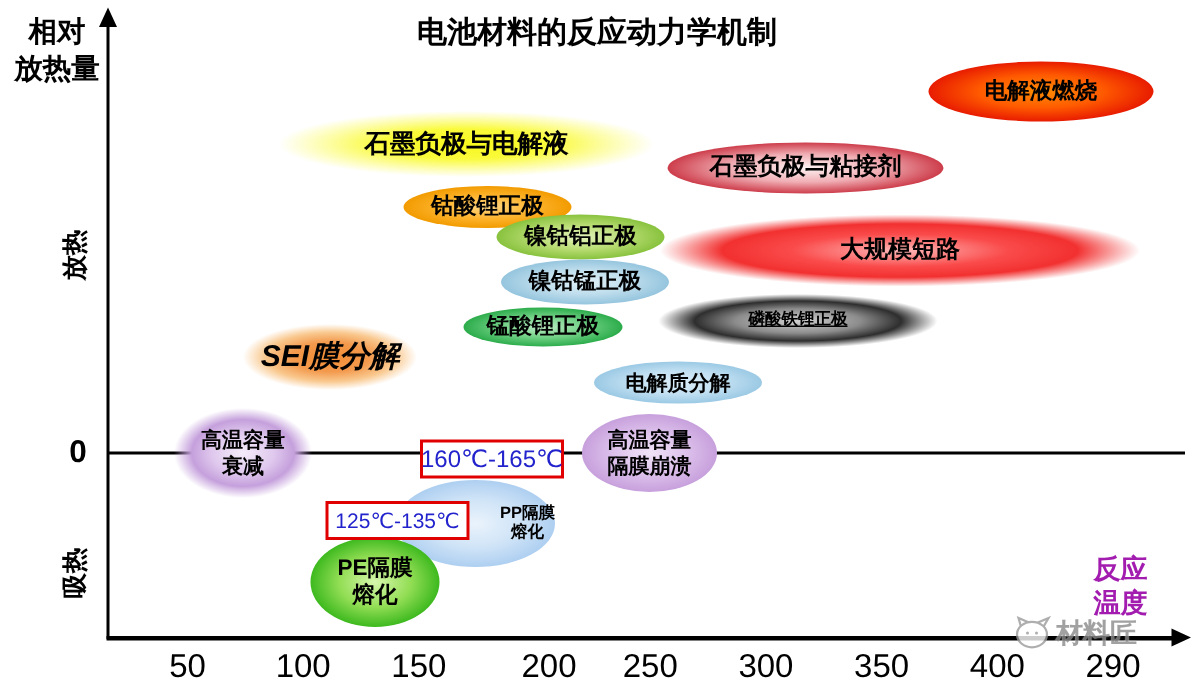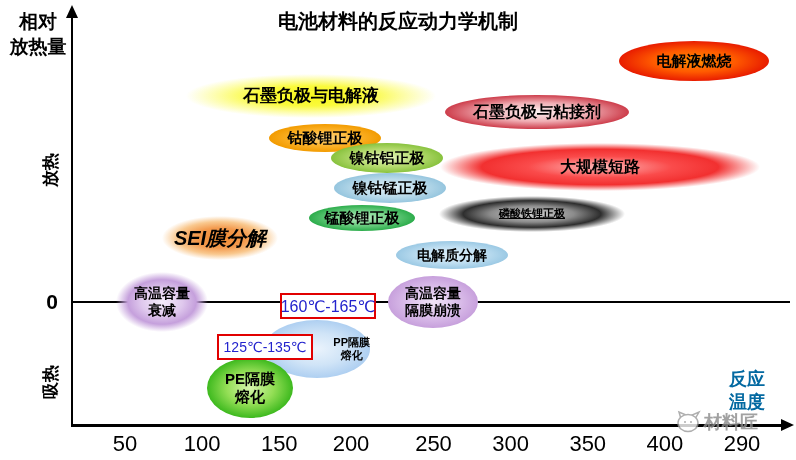--- a/index.html
+++ b/index.html
@@ -3,21 +3,21 @@
 <meta charset="utf-8">
 <style>
   html,body{margin:0;padding:0;background:#fff;}
   .stage{position:relative;width:796px;height:460px;background:#ffffff;
          font-family:"Liberation Sans","DejaVu Sans",sans-serif;overflow:hidden;}
   .chart-title{position:absolute;top:8px;left:120px;right:120px;text-align:center;
                font-size:20px;font-weight:bold;color:#000;}
   .y-title{position:absolute;top:10px;left:2px;width:72px;text-align:center;
            font-size:19px;font-weight:bold;color:#000;white-space:pre-line;line-height:1.3;}
   .x-title{position:absolute;top:368px;left:716px;width:62px;text-align:center;
-           font-size:18px;font-weight:bold;color:#0369a1;white-space:pre-line;line-height:1.25;}
+           font-size:18px;font-weight:bold;color:#a21caf;white-space:pre-line;line-height:1.25;}
   .rot-label{position:absolute;font-size:17px;font-weight:bold;color:#000;
              transform:translate(-50%,-50%) rotate(-90deg);white-space:nowrap;}
   .zero-label{position:absolute;font-size:21px;font-weight:bold;color:#000;
               transform:translate(-50%,-50%);}
   .axis{position:absolute;background:#000;}
   .arrow-up{position:absolute;width:0;height:0;
             border-left:6px solid transparent;border-right:6px solid transparent;
             border-bottom:13px solid #000;}
   .arrow-right{position:absolute;width:0;height:0;
             border-top:6px solid transparent;border-bottom:6px solid transparent;
@@ -77,21 +77,21 @@
 熔化</span></div>
     </div>
   <div id="annotations">
       <div class="annotation" style="left: 280px; top: 293px; width: 92px; height: 22px; font-size: 16px; border: 2px solid rgb(225, 0, 0); color: rgb(35, 35, 205);">160℃-165℃</div>
       <div class="annotation" style="left: 187px; top: 334px; width: 92px; height: 22px; font-size: 14px; border: 2px solid rgb(225, 0, 0); color: rgb(35, 35, 205); margin-left: 30px;">125℃-135℃</div>
     </div>
   <div id="ticks">
       <div class="tick" style="left: 93px; top: 431px;">50</div>
       <div class="tick" style="left: 170.125px; top: 431px;">100</div>
       <div class="tick" style="left: 247.25px; top: 431px;">150</div>
-      <div class="tick" style="left: 319px; top: 431px;">200</div>
+      <div class="tick" style="left: 334px; top: 431px;">200</div>
       <div class="tick" style="left: 401.5px; top: 431px;">250</div>
       <div class="tick" style="left: 478.625px; top: 431px;">300</div>
       <div class="tick" style="left: 555.75px; top: 431px;">350</div>
       <div class="tick" style="left: 632.875px; top: 431px;">400</div>
       <div class="tick" style="left: 710px; top: 431px;">290</div>
     </div>
 
   <div class="x-title">反应
 温度</div>
 

